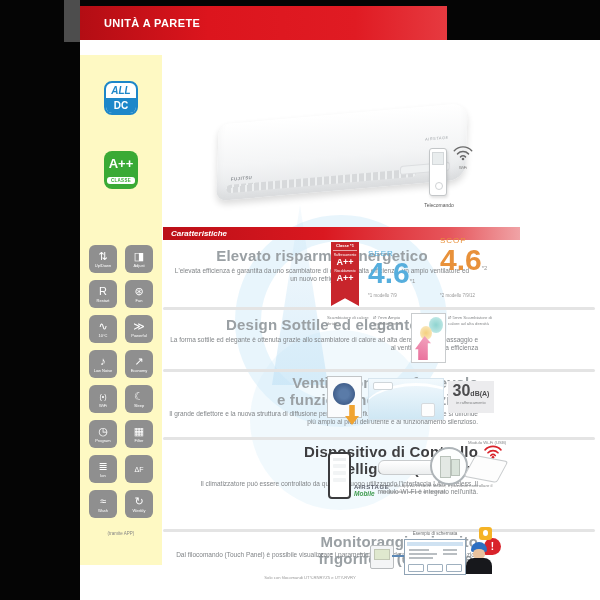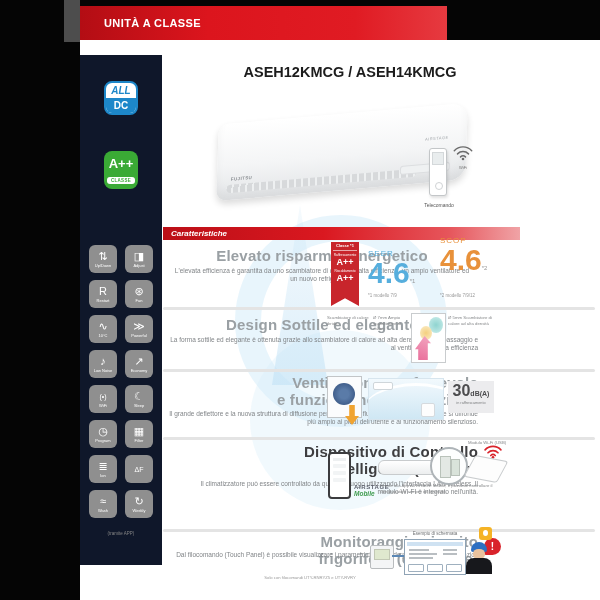--- a/index.html
+++ b/index.html
@@ -27,21 +27,21 @@
   .wm{z-index:0;pointer-events:none;}
   .wm-ring{left:235px;top:215px;width:160px;height:160px;border-radius:50%;
     border:26px solid rgba(214,237,250,.55);}
   .wm-fill{left:250px;top:330px;width:180px;height:180px;border-radius:50%;
     background:rgba(214,237,250,.35);}
   .wm-beam{left:272px;top:205px;width:56px;height:180px;
     background:linear-gradient(180deg,rgba(190,224,245,.15),rgba(190,224,245,.55));
     clip-path:polygon(50% 0,100% 100%,0 100%);}
 
   
-  .sidebar{left:80px;top:55px;width:82px;height:510px;background:#0f172a;z-index:1;}
+  .sidebar{left:80px;top:55px;width:82px;height:510px;background:#fef9c3;z-index:1;}
   .badge-alldc{left:24px;top:26px;width:34px;height:34px;border:2px solid #1d87c9;
     border-radius:8px;background:#fff;overflow:hidden;box-sizing:border-box;}
   .badge-alldc .top{height:15px;color:#1d87c9;font-weight:bold;font-style:italic;
     font-size:10px;text-align:center;line-height:16px;}
   .badge-alldc .bot{height:15px;background:#1d87c9;color:#fff;font-weight:bold;
     font-size:10px;text-align:center;line-height:15px;}
   .badge-energy{left:24px;top:96px;width:34px;height:38px;background:#3aaa35;
     border-radius:8px;text-align:center;}
   .badge-energy .val{color:#fff;font-weight:bold;font-size:13px;line-height:26px;}
   .badge-energy .sub{margin:0 3px;background:#fff;border-radius:3px;color:#3aaa35;
@@ -196,21 +196,21 @@
   svg.wifi path{fill:none;stroke-linecap:round;}
 </style>
 </head>
 <body>
 
 <div class="abs edge-left"></div>
 <div class="abs edge-top"></div>
 <div class="abs edge-topright"></div>
 <div class="abs graybar"></div>
 <div class="abs top-banner">
-  <span>UNITÀ A CLASSE</span>
+  <span>UNITÀ A PARETE</span>
 </div>
 
 <div class="abs wm wm-ring"></div>
 <div class="abs wm wm-fill"></div>
 <div class="abs wm wm-beam"></div>
 
 <div class="abs sidebar">
   <div class="abs badge-alldc">
     <div class="top">ALL</div>
     <div class="bot">DC</div>
@@ -282,21 +282,20 @@
       </div>
       <div class="side-icon">
         <span class="g">↻</span>
         <span class="l">Weekly</span>
       </div>
     </div>
   <div class="abs side-note">(tramite APP)</div>
 </div>
 
 <div class="abs model-title">
-  <div>ASEH12KMCG / ASEH14KMCG</div>
 </div>
 
 <div class="abs unit-wrap">
   <div class="abs unit-body">
     <div class="abs unit-vent"></div>
     <div class="abs unit-brand">FUJITSU</div>
     <div class="abs unit-sub">AIRSTAGE</div>
     <div class="abs unit-ctl"></div>
   </div>
 </div>

